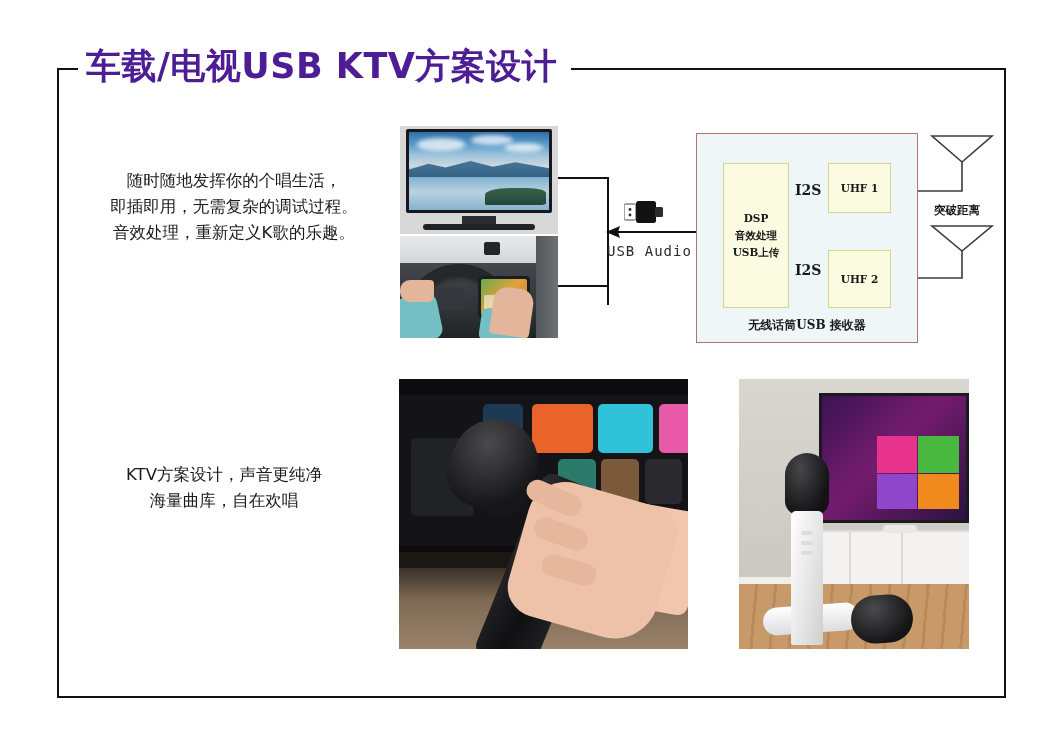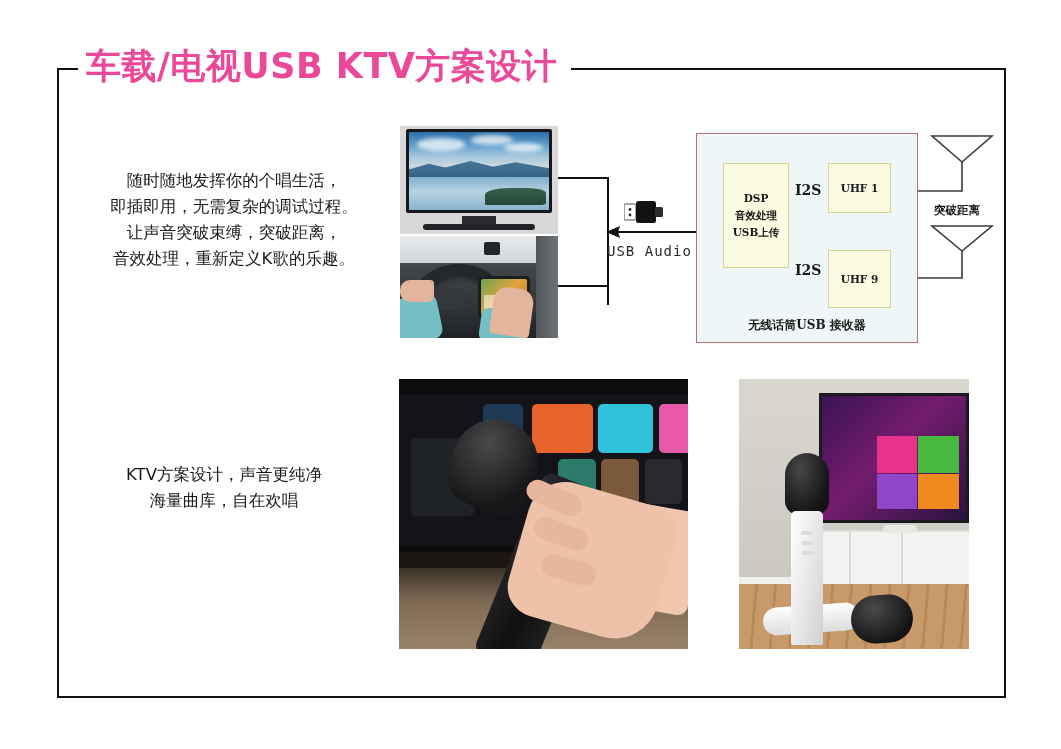--- a/index.html
+++ b/index.html
@@ -32,21 +32,21 @@
     left: 78px;
     top: 42px;
     height: 48px;
     display: flex;
     align-items: center;
     background: #ffffff;
     padding: 0 14px 0 8px;
     z-index: 6;
   }
   #title-text {
-    color: #ec4899;
+    color: #4c1d95;
     font-size: 35px;
     font-weight: bold;
     letter-spacing: 0.5px;
     line-height: 1;
     white-space: nowrap;
     font-family: "DejaVu Sans", "Liberation Sans", sans-serif;
   }
 
   
   .copy-block {
@@ -292,21 +292,21 @@
     border: 1.5px solid #d4d48a;
     box-sizing: border-box;
     display: flex; flex-direction: column;
     align-items: center; justify-content: center;
     color: #1a1a1a;
     font-family: "DejaVu Serif", "Liberation Serif", serif;
     font-weight: bold;
     font-size: 10.5px;
     line-height: 17px;
   }
-  #dsp-box { left: 26px; top: 29px; width: 66px; height: 105px; }
+  #dsp-box { left: 26px; top: 29px; width: 66px; height: 145px; }
   #uhf1-box { left: 131px; top: 29px; width: 63px; height: 50px; }
   #uhf2-box { left: 131px; top: 116px; width: 63px; height: 58px; }
   .dg-label {
     position: absolute;
     font-family: "DejaVu Serif", "Liberation Serif", serif;
     font-weight: bold;
     font-size: 14px;
     color: #1a1a1a;
     background: transparent;
   }
@@ -336,21 +336,20 @@
 
 <div id="slide-frame"></div>
 
 <div id="title-block">
   <span id="title-text">车载/电视USB KTV方案设计</span>
 </div>
 
 <div id="copy-top" class="copy-block">
   <span class="copy-line">随时随地发挥你的个唱生活，</span>
   <span class="copy-line">即插即用，无需复杂的调试过程。</span>
-  <span class="copy-line">让声音突破束缚，突破距离，</span>
   <span class="copy-line">音效处理，重新定义K歌的乐趣。</span>
 </div>
 
 <div id="copy-bottom" class="copy-block">
   <span class="copy-line">KTV方案设计，声音更纯净</span>
   <span class="copy-line">海量曲库，自在欢唱</span>
 </div>
 
 <div class="photo" id="photo-tv">
   <div class="tv-bezel">
@@ -467,21 +466,21 @@
 <div id="diagram">
   <div class="dg-box" id="dsp-box">
     <span>DSP</span>
     <span>音效处理</span>
     <span>USB上传</span>
   </div>
   <div class="dg-box" id="uhf1-box">
     <span>UHF 1</span>
   </div>
   <div class="dg-box" id="uhf2-box">
-    <span>UHF 9</span>
+    <span>UHF 2</span>
   </div>
   <div class="dg-label" id="i2s-1">I2S</div>
   <div class="dg-label" id="i2s-2">I2S</div>
   <div id="receiver-label">无线话筒USB 接收器</div>
 </div>
 
 <div id="wireless-mic-label">突破距离</div>
 <div id="usb-audio-label">USB Audio</div>
 
 </body></html>

